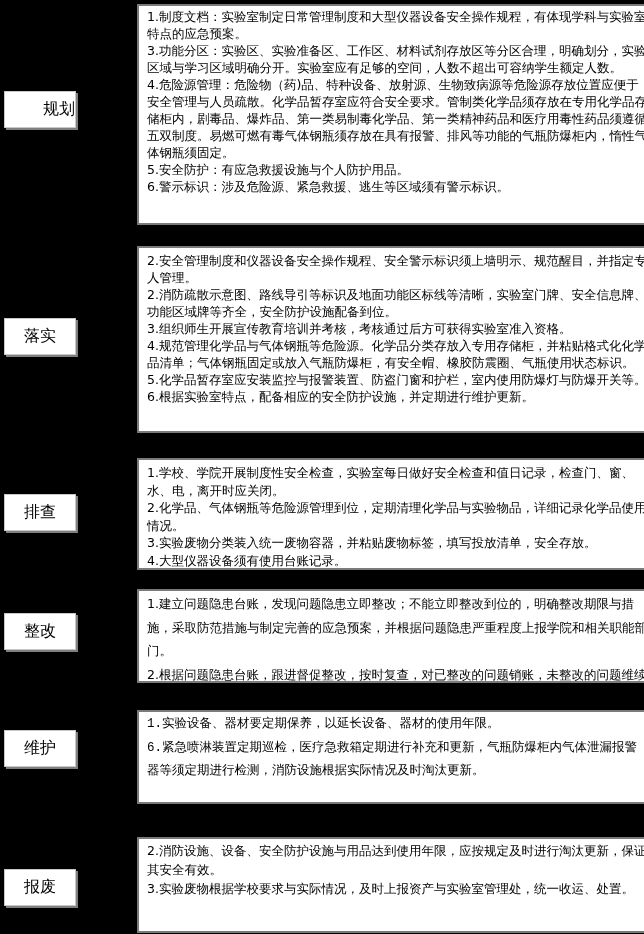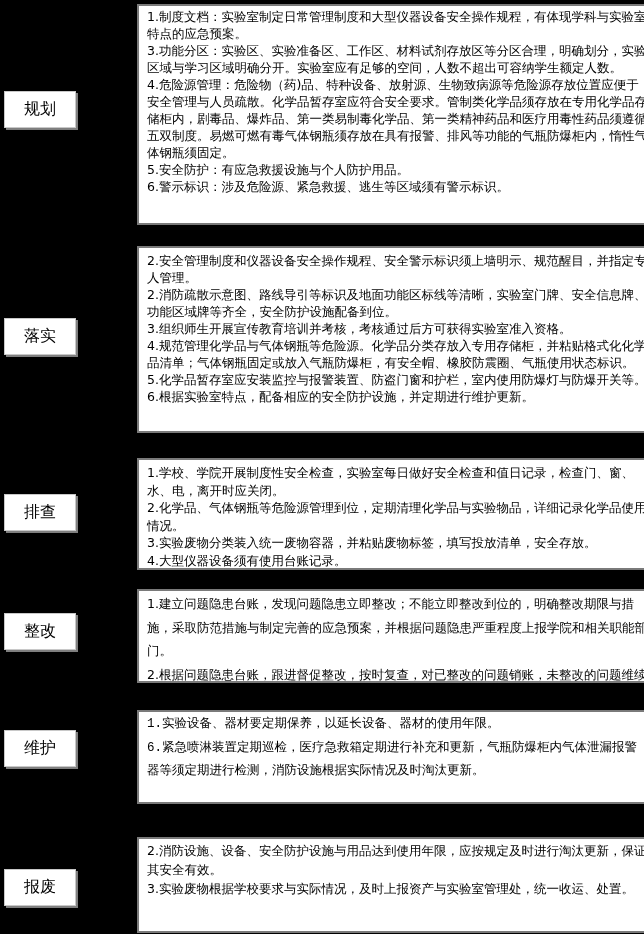--- a/index.html
+++ b/index.html
@@ -32,21 +32,21 @@
     left: 137px;
     width: 522px;
     background: #fff;
     border: 2px solid #7a7a7a;
     box-sizing: border-box;
     color: #000;
     font-size: 12.5px;
     overflow: hidden;
   }
   .content-box .item { margin: 0; }
-  .l0 { top: 91px; }
+  .l0 { top: 91px; justify-content: flex-end; }
   .l1 { top: 318px; }
   .l2 { top: 494px; }
   .l3 { top: 613px; }
   .l4 { top: 730px; }
   .l5 { top: 869px; }
   .c0 { top: 4px;   height: 221px; line-height: 17px;   padding: 2px 8px; }
   .c1 { top: 246px; height: 187px; line-height: 17px;   padding: 4px 8px; }
   .c2 { top: 458px; height: 112px; line-height: 17.5px; padding: 4px 8px; }
   .c3 { top: 589px; height: 94px;  line-height: 23.5px; padding: 1px 8px; }
   .c4 { top: 710px; height: 94px;  line-height: 23.5px; padding: 1px 8px; font-family: Liberation Mono, monospace; }

